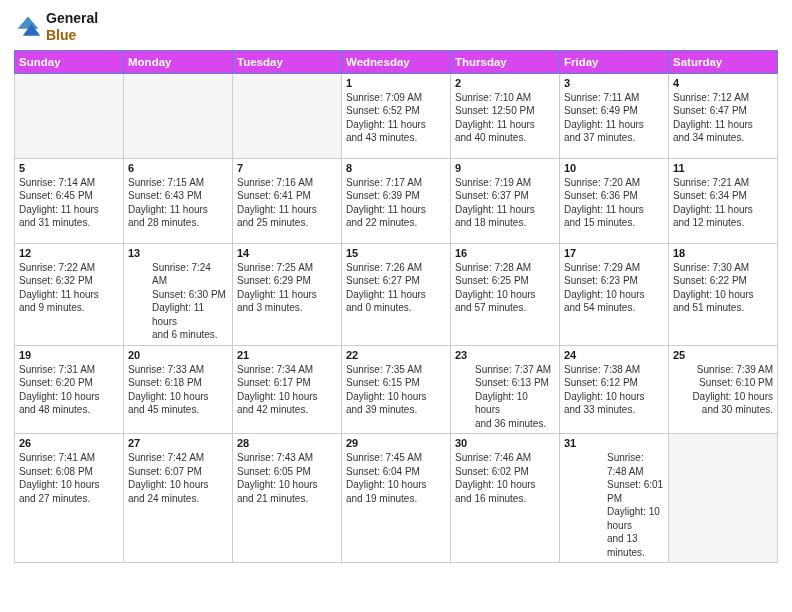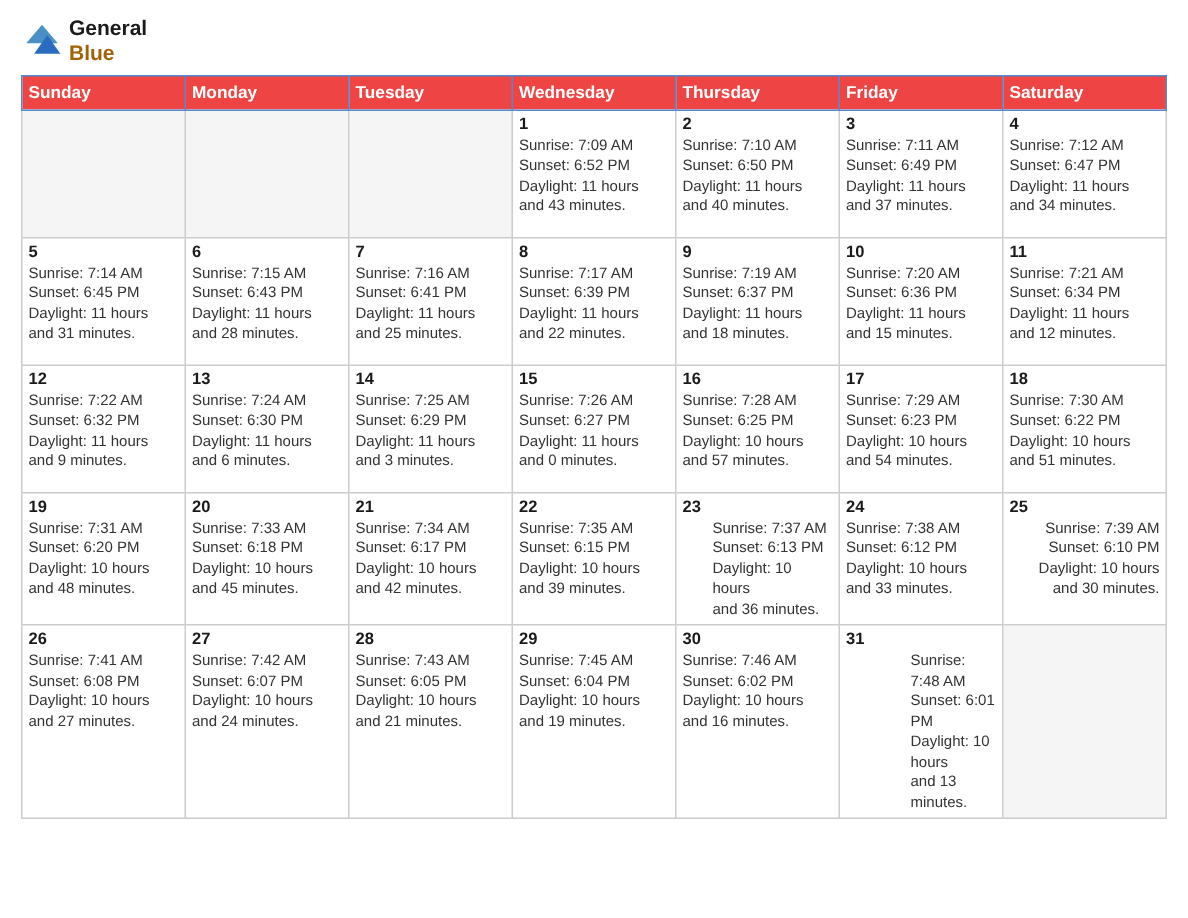--- a/index.html
+++ b/index.html
@@ -46,21 +46,21 @@
       color: #333;
     }
     .calendar {
       flex: 1;
       border: 1px solid #ccc;
       border-collapse: collapse;
       width: 100%;
       table-layout: fixed;
     }
     .calendar th {
-      background: #ef4444;
+      background: #d946ef;
       color: #fff;
       font-size: 11.5px;
       font-weight: bold;
       padding: 5px 4px;
       text-align: left;
       border: 1px solid #5588cc;
     }
     .calendar td {
       vertical-align: top;
       padding: 3px 4px;
@@ -131,21 +131,21 @@
           <td>
             <span class="day-num">1</span>
             <div class="day-info" style="white-space: pre-line;">Sunrise: 7:09 AM
 Sunset: 6:52 PM
 Daylight: 11 hours
 and 43 minutes.</div>
           </td>
           <td>
             <span class="day-num">2</span>
             <div class="day-info" style="white-space: pre-line;">Sunrise: 7:10 AM
-Sunset: 6:50 PM
+Sunset: 12:50 PM
 Daylight: 11 hours
 and 40 minutes.</div>
           </td>
           <td>
             <span class="day-num">3</span>
             <div class="day-info" style="white-space: pre-line;">Sunrise: 7:11 AM
 Sunset: 6:49 PM
 Daylight: 11 hours
 and 37 minutes.</div>
           </td>
@@ -211,21 +211,21 @@
         <tr>
           <td>
             <span class="day-num">12</span>
             <div class="day-info" style="white-space: pre-line;">Sunrise: 7:22 AM
 Sunset: 6:32 PM
 Daylight: 11 hours
 and 9 minutes.</div>
           </td>
           <td>
             <span class="day-num">13</span>
-            <div class="day-info" style="white-space: pre-line;">Sunrise: 7:24 AM
+            <div class="day-info" style="white-space: pre-line; margin-left: 24px;">Sunrise: 7:24 AM
 Sunset: 6:30 PM
 Daylight: 11 hours
 and 6 minutes.</div>
           </td>
           <td>
             <span class="day-num">14</span>
             <div class="day-info" style="white-space: pre-line;">Sunrise: 7:25 AM
 Sunset: 6:29 PM
 Daylight: 11 hours
 and 3 minutes.</div>

